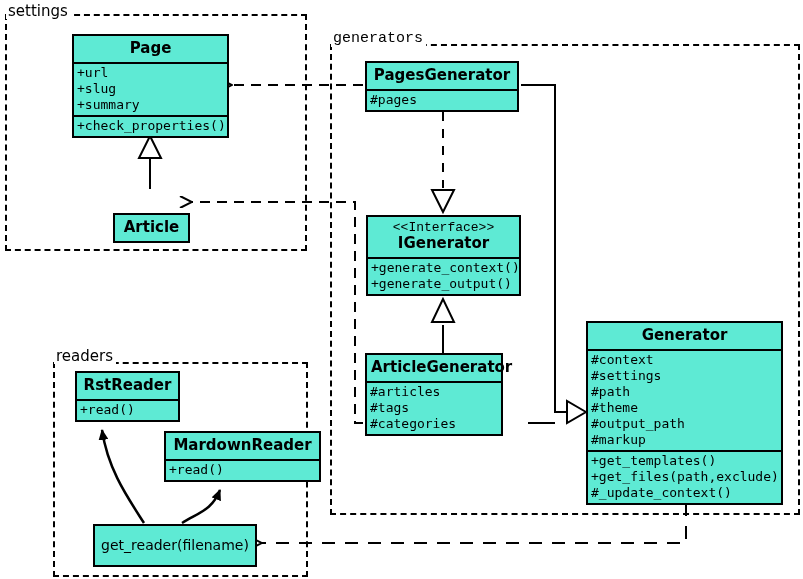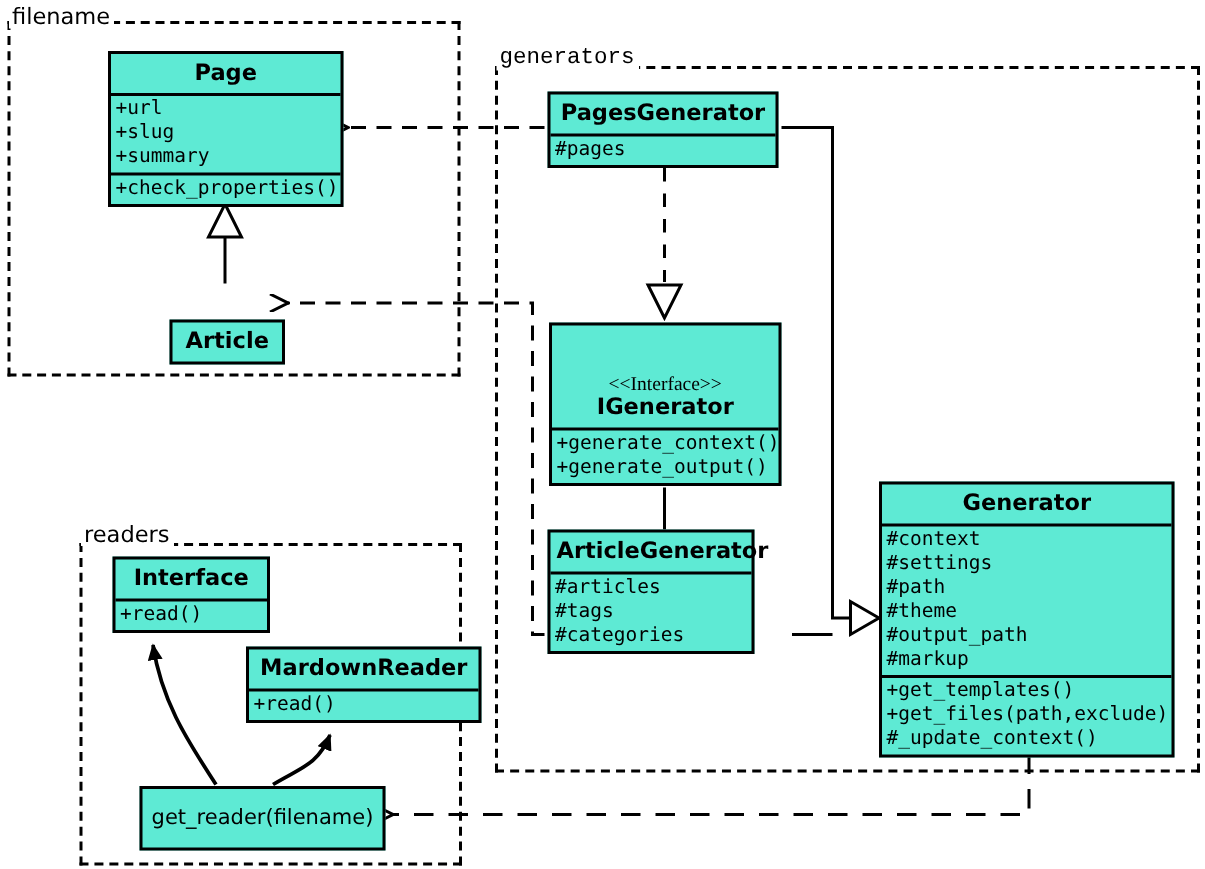--- a/index.html
+++ b/index.html
@@ -54,28 +54,27 @@
   .cls .name {
     font-family: "DejaVu Sans", sans-serif;
     font-weight: bold;
     font-size: 15px;
     text-align: center;
     padding: 4px 4px 5px 4px;
     line-height: 17px;
     white-space: nowrap;
   }
   .cls .stereo {
-    font-family: Liberation Serif, serif;
+    font-family: Liberation Mono, monospace;
     font-weight: normal;
     font-size: 13px;
     text-align: center;
     line-height: 15px;
     padding: 3px 4px 0 4px;
     white-space: nowrap;
-    margin-top: 28px;
   }
   .cls .sect {
     border-top: 2px solid #000;
     padding: 1px 3px 2px 3px;
   }
   .cls .sect .row {
     font-family: "DejaVu Sans Mono", monospace;
     font-size: 13px;
     line-height: 16px;
     white-space: nowrap;
@@ -89,21 +88,21 @@
     line-height: 18px;
     white-space: nowrap;
   }
 </style>
 </head>
 <body>
 
 <div id="canvas">
 
   <div class="pkg" style="left:5px; top:14px; width:302px; height:237px; border-style:dashed;"></div>
-  <div class="pkg-label" style="left:6px; top:3px;">filename</div>
+  <div class="pkg-label" style="left:6px; top:3px;">settings</div>
 
   <div class="pkg" style="left:330px; top:44px; width:470px; height:471px; border-style:dashed;"></div>
   <div class="pkg-label" style="left:331px; top:31px;font-family:Liberation Mono, monospace;">generators</div>
 
   <div class="pkg" style="left:53px; top:362px; width:255px; height:215px; border-style:dashed;"></div>
   <div class="pkg-label" style="left:54px; top:348px;">readers</div>
 
   <svg class="layer" viewBox="0 0 803 579">
     <defs>
       <marker id="openArrow" markerWidth="14" markerHeight="12" refX="1" refY="6" orient="auto" markerUnits="userSpaceOnUse">
@@ -208,21 +207,21 @@
       <div class="row">#markup</div>
     </div>
     <div class="sect">
       <div class="row">+get_templates()</div>
       <div class="row">+get_files(path,exclude)</div>
       <div class="row">#_update_context()</div>
     </div>
   </div>
 
   <div class="cls" style="left:75px; top:371px; width:105px;">
-    <div class="name">Interface</div>
+    <div class="name">RstReader</div>
     <div class="sect">
       <div class="row">+read()</div>
     </div>
   </div>
 
   <div class="cls" style="left:136px; top:431px; width:157px;margin-left:28px;">
     <div class="name">MardownReader</div>
     <div class="sect">
       <div class="row">+read()</div>
     </div>

